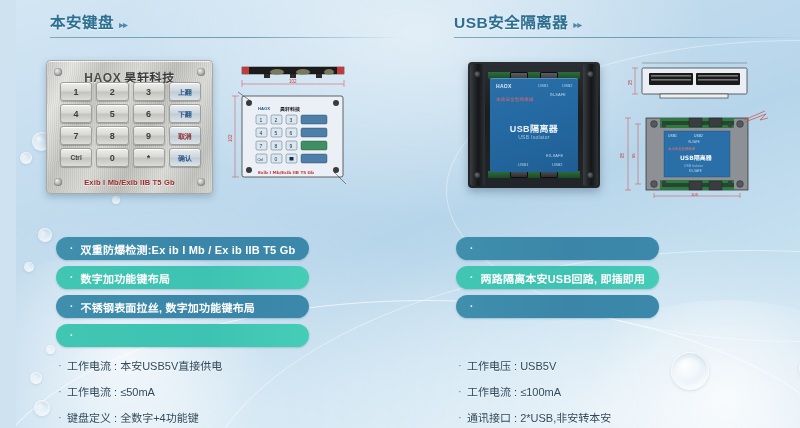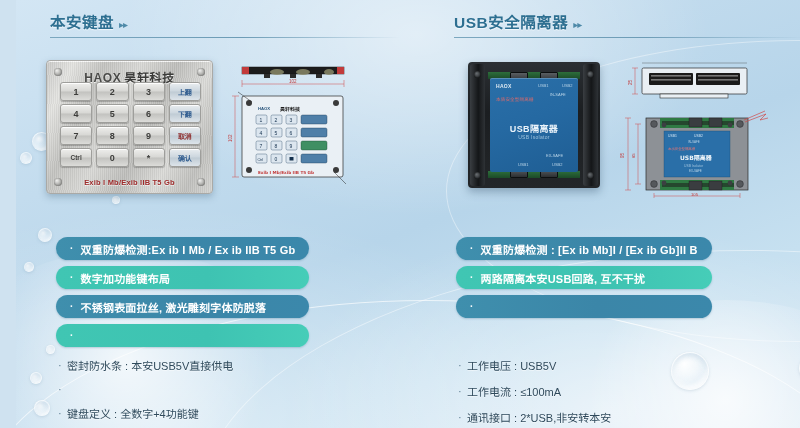--- a/index.html
+++ b/index.html
@@ -374,48 +374,48 @@
     <div class="pill dark">
       <span class="dot">·</span>
       <span>双重防爆检测:Ex ib I Mb / Ex ib IIB T5 Gb</span>
     </div>
     <div class="pill light">
       <span class="dot">·</span>
       <span>数字加功能键布局</span>
     </div>
     <div class="pill dark">
       <span class="dot">·</span>
-      <span>不锈钢表面拉丝, 激光雕刻字体防脱落</span>
+      <span>不锈钢表面拉丝, 数字加功能键布局</span>
     </div>
     <div class="pill light">
       <span class="dot">·</span>
     </div>
   </div>
 
   <div class="pill-list" style="left:440px;top:237px;">
     <div class="pill dark">
       <span class="dot">·</span>
-      <span>双重防爆检测 : [Ex ib Mb]I / [Ex ib Gb]II B</span>
     </div>
     <div class="pill light">
       <span class="dot">·</span>
-      <span>两路隔离本安USB回路, 互不干扰</span>
+      <span>两路隔离本安USB回路, 即插即用</span>
     </div>
     <div class="pill dark">
       <span class="dot">·</span>
     </div>
   </div>
 
   <div class="spec-list" style="left:42px;top:357px;">
     <div class="spec">
       <span class="sdot">·</span>
-      <span>密封防水条 : 本安USB5V直接供电</span>
-    </div>
-    <div class="spec">
-      <span class="sdot">·</span>
+      <span>工作电流 : 本安USB5V直接供电</span>
+    </div>
+    <div class="spec">
+      <span class="sdot">·</span>
+      <span>工作电流 : ≤50mA</span>
     </div>
     <div class="spec">
       <span class="sdot">·</span>
       <span>键盘定义 : 全数字+4功能键</span>
     </div>
   </div>
 
   <div class="spec-list" style="left:442px;top:357px;">
     <div class="spec">
       <span class="sdot">·</span>

